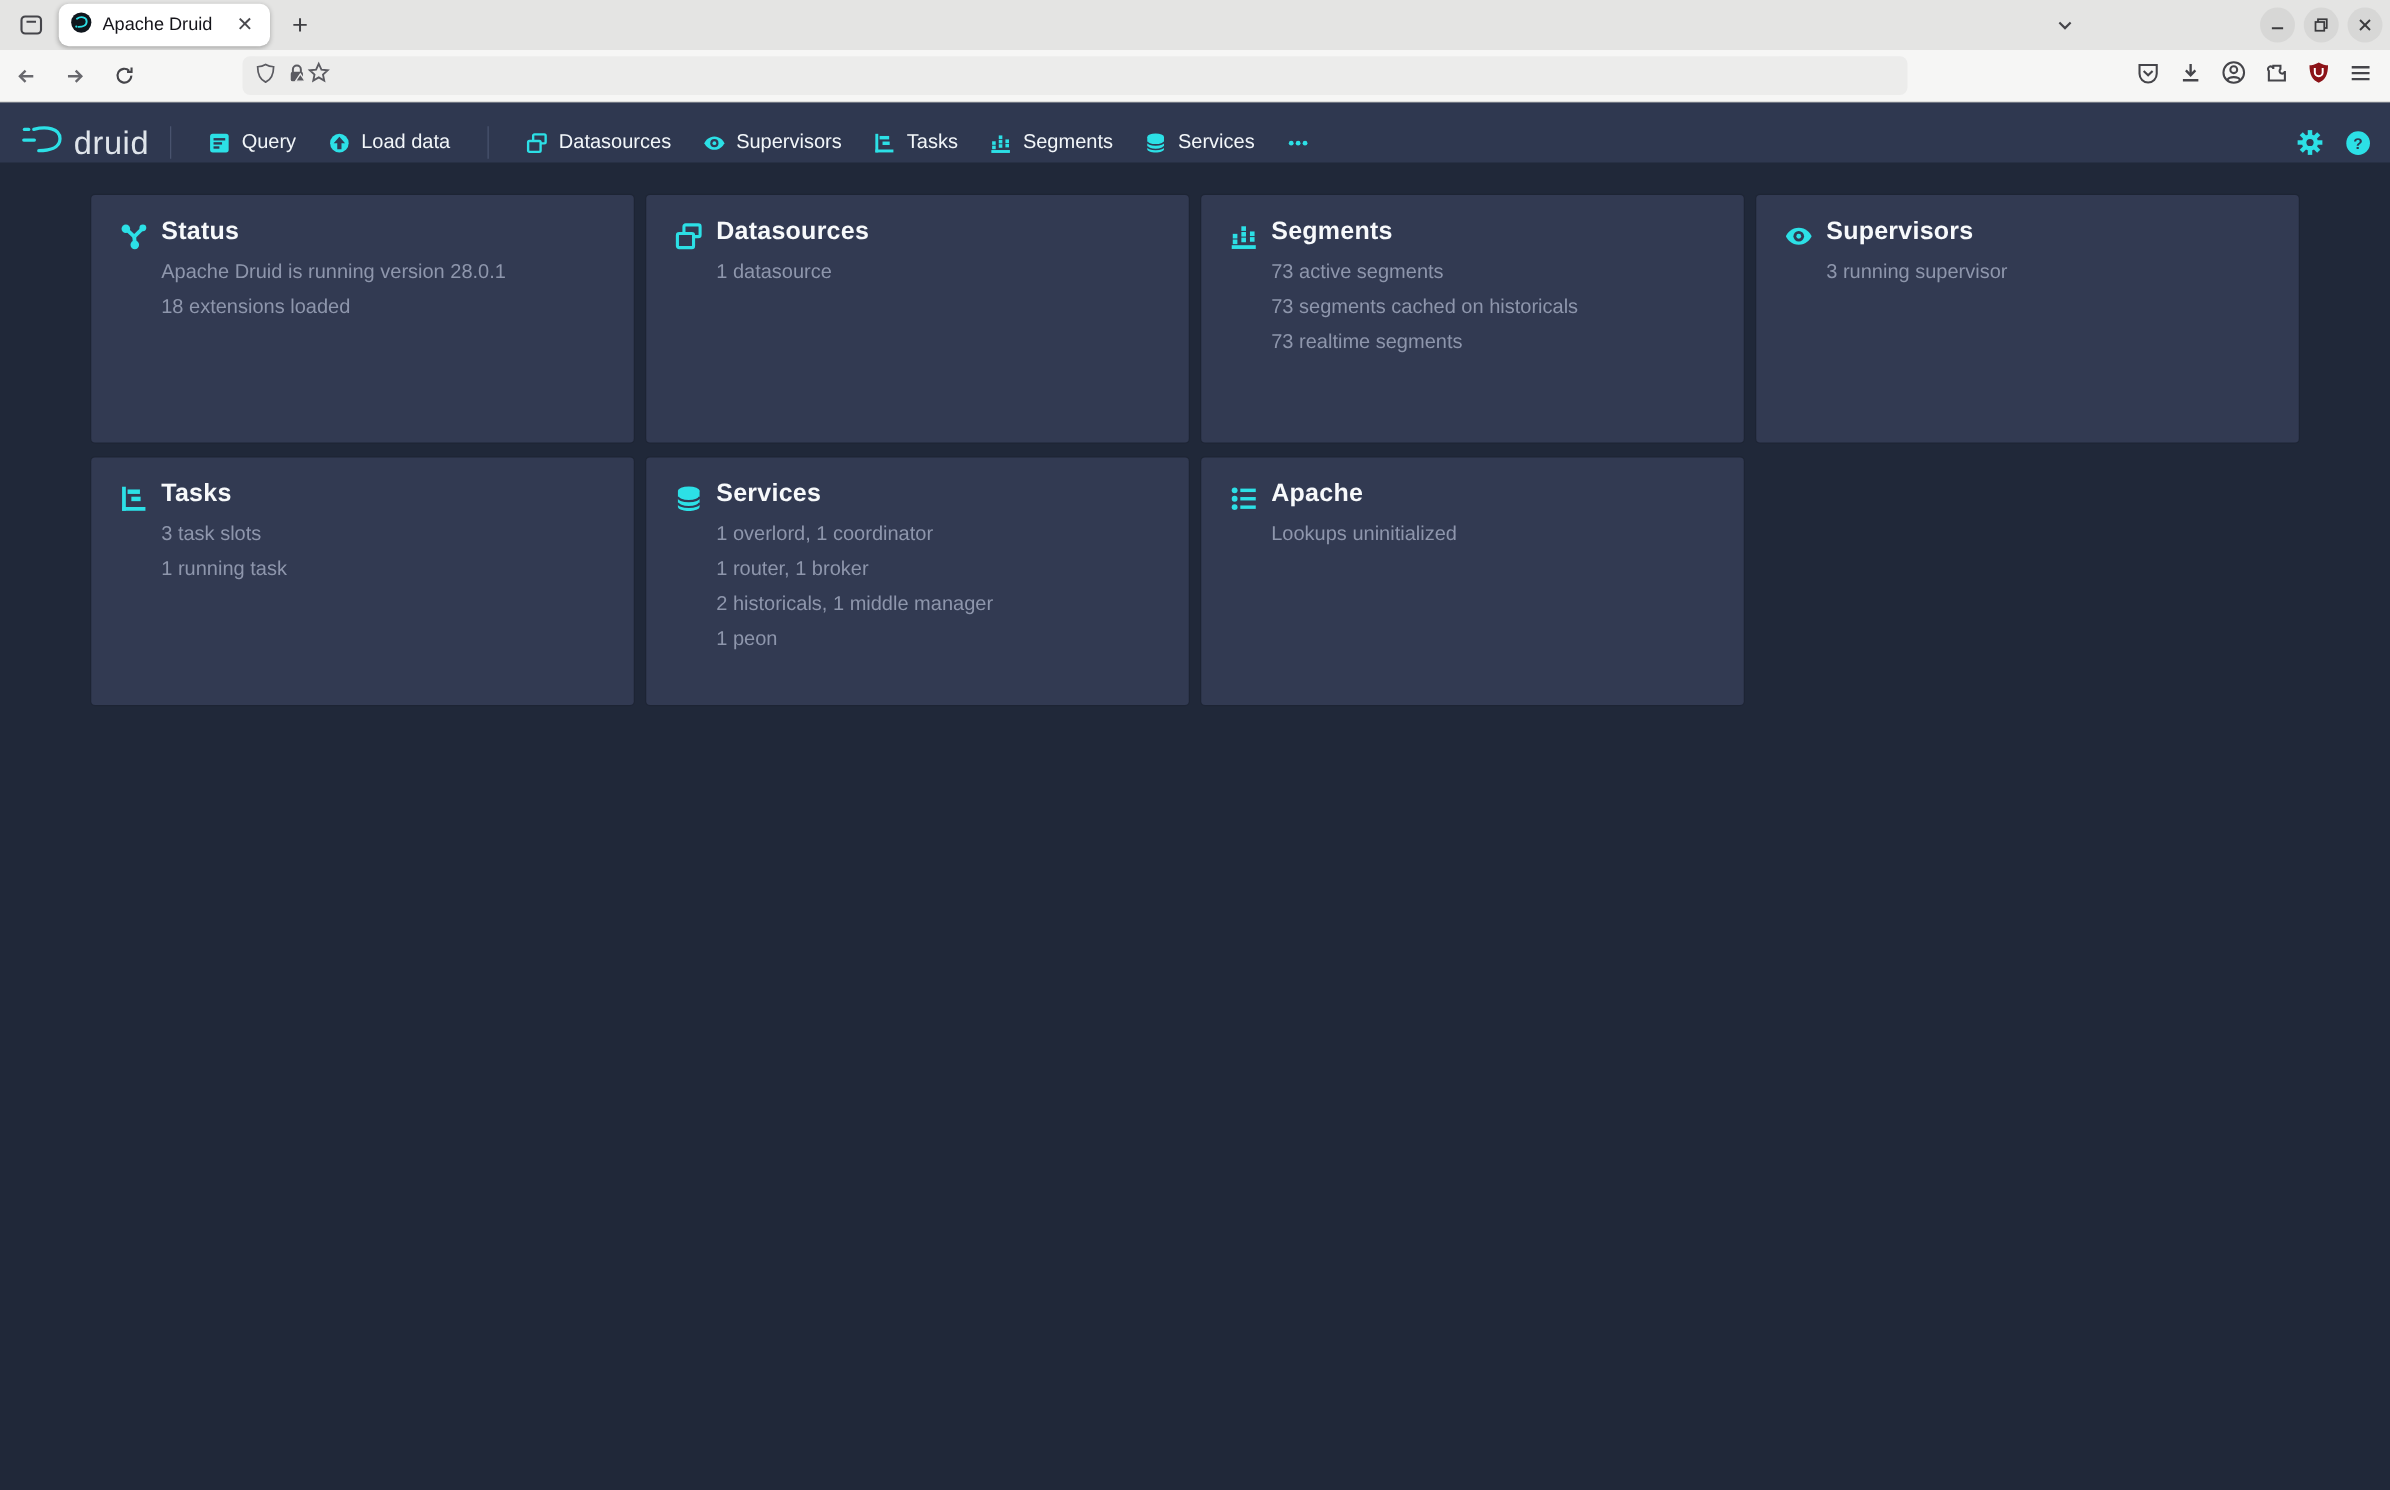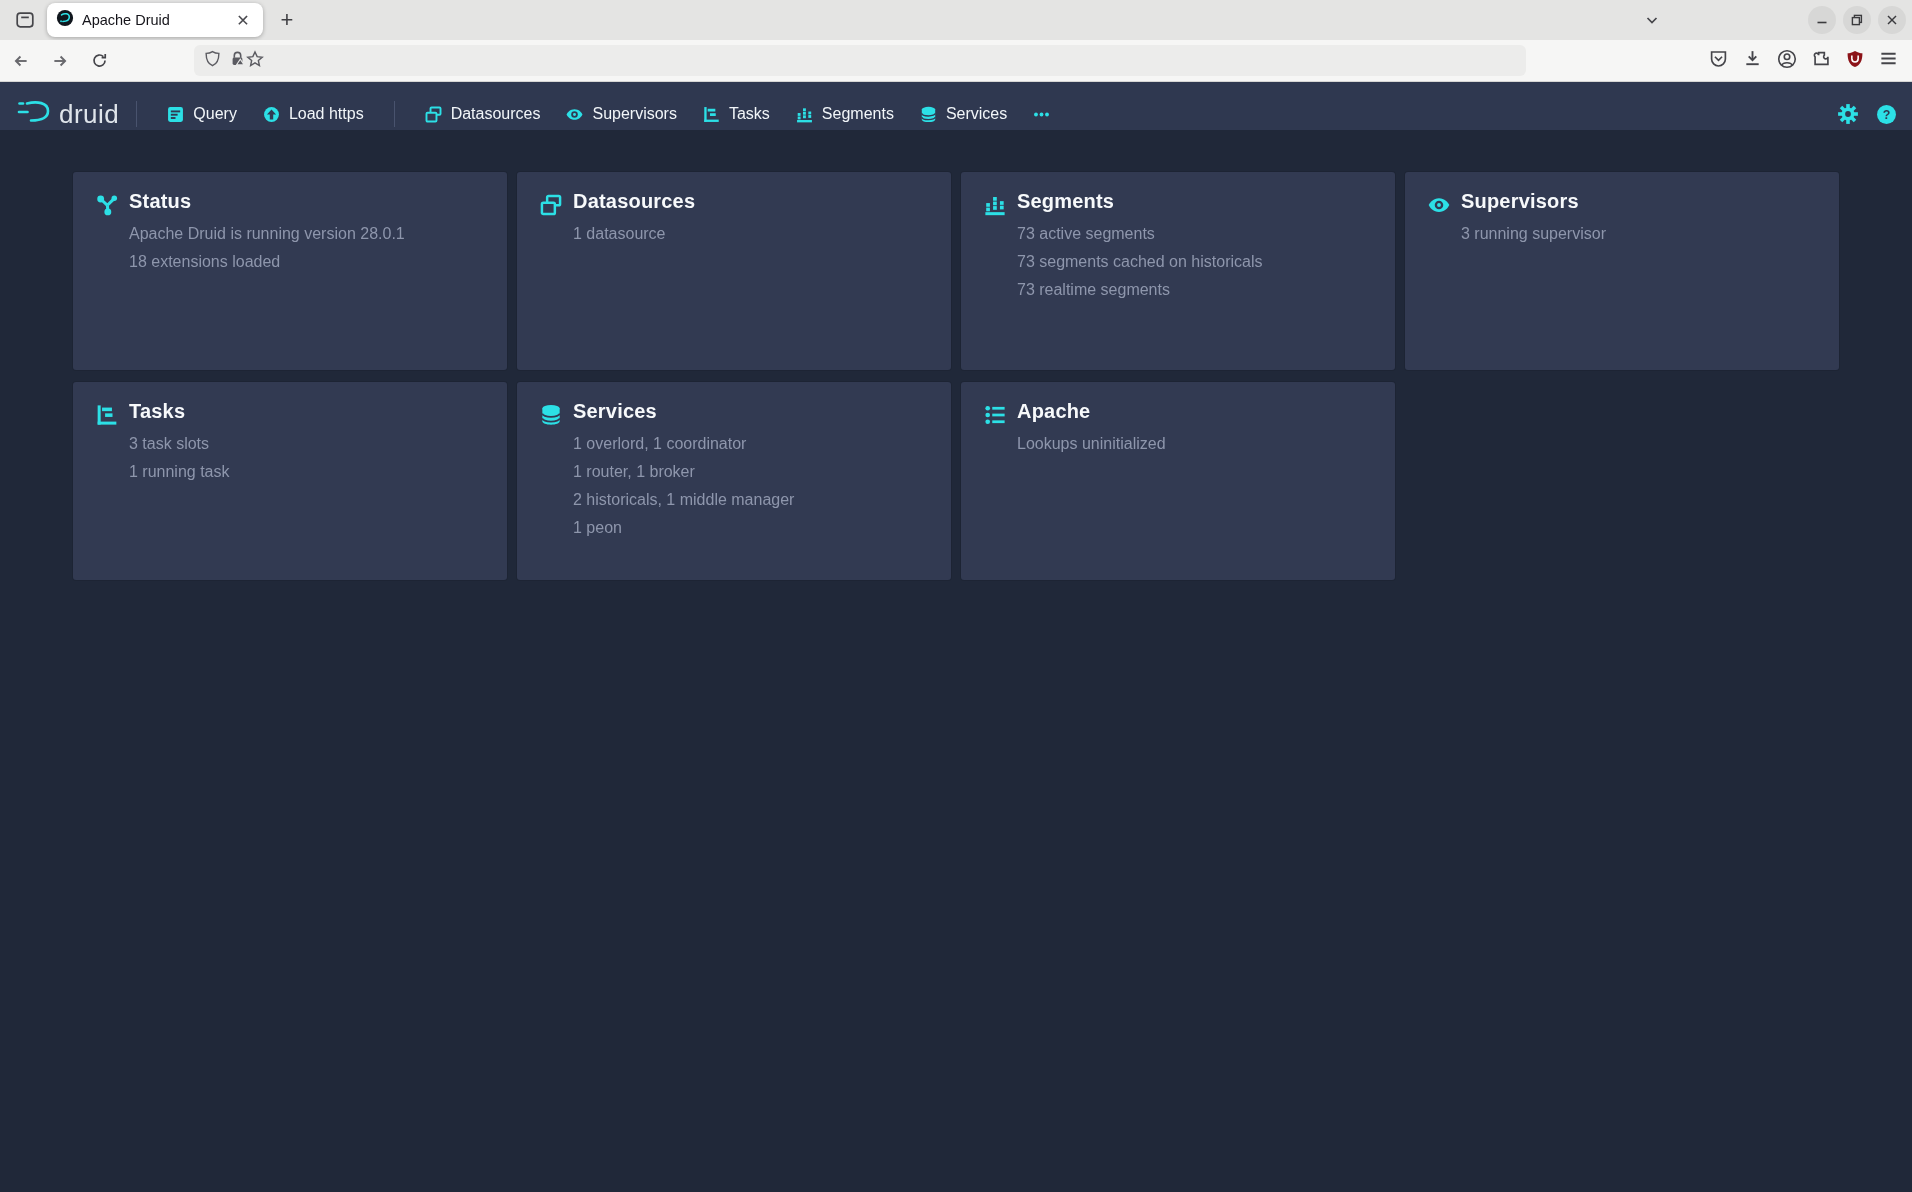--- a/index.html
+++ b/index.html
@@ -4,21 +4,21 @@
 <style>
   * { margin:0; padding:0; box-sizing:border-box; }
   html,body { width:1912px; height:1192px; overflow:hidden; }
   body { font-family:"Liberation Sans","DejaVu Sans",sans-serif; background:#202839; position:relative; }
 
   
   .tabbar { position:absolute; top:0; left:0; width:1912px; height:40px; background:#e4e4e3; display:flex; align-items:center; }
   .chrome-btn { width:32px; height:30px; display:flex; align-items:center; justify-content:center; border-radius:4px; }
   .chrome-btn svg { display:block; }
   .fxview { margin-left:9px; }
-  .tab { margin-left:6px; width:216px; height:34px; background:#ffffff; border-radius:8px; box-shadow:0 1px 4px rgba(0,0,0,.28); display:flex; align-items:center; padding:0 9px; }
+  .tab { margin-left:6px; width:169px; height:34px; background:#ffffff; border-radius:8px; box-shadow:0 1px 4px rgba(0,0,0,.28); display:flex; align-items:center; padding:0 9px; }
   .tab-title { flex:1; font-size:14.5px; color:#15141a; margin-left:8px; white-space:nowrap; overflow:hidden; }
   .tab-close { color:#4a4a4f; font-size:16px; width:22px; height:22px; display:flex; align-items:center; justify-content:center; border-radius:4px; }
   .newtab { margin-left:8px; color:#3f3f43; font-size:22px; width:32px; height:32px; display:flex; align-items:center; justify-content:center; }
   .tabbar-spacer { flex:1; }
   .winbtns { display:flex; gap:7px; margin-left:140px; margin-right:6px; }
   .winbtn { width:28px; height:28px; border-radius:50%; background:#d7d7d6; display:flex; align-items:center; justify-content:center; }
 
   .toolbar { position:absolute; top:40px; left:0; width:1912px; height:42px; background:#f6f6f5; border-bottom:1px solid #d6d6d4; display:flex; align-items:center; }
   .navbtns { display:flex; gap:7px; margin-left:5px; }
   .urlbar { margin-left:79px; width:1332px; height:31px; background:#ececeb; border-radius:6px; display:flex; align-items:center; padding:0 10px; }
@@ -33,21 +33,21 @@
   .brand-text { font-size:26px; color:#dfe4ea; margin-left:7px; letter-spacing:.5px; }
   .nav-sep { width:1px; height:26px; background:#49536e; margin:0 17px; flex:0 0 auto; }
   .nav-items { display:flex; align-items:center; height:100%;justify-content:center; }
   .nav-item { display:flex; align-items:center; gap:9px; padding:0 13px; height:100%; font-size:16px; cursor:pointer; }
   .nav-icon svg { width:17px; height:17px; display:block; }
   .nav-right { margin-left:auto; display:flex; align-items:center; gap:17px; padding-right:15px; }
   .nav-right svg { display:block; }
 
   
   .page { position:absolute; top:130px; left:0; width:1912px; height:1062px; background:#202839; }
-  .cards { position:absolute; left:73px; top:26px; display:grid; grid-template-columns:repeat(4,434px); grid-auto-rows:198px; gap:12px 10px;margin-top:16px; }
+  .cards { position:absolute; left:73px; top:26px; display:grid; grid-template-columns:repeat(4,434px); grid-auto-rows:198px; gap:12px 10px; }
   .card { background:#323a52; border-radius:3px; position:relative; cursor:pointer; box-shadow:0 0 0 1px rgba(0,0,0,.08); }
   .card-icon { position:absolute; left:23px; top:22px; }
   .card-icon svg { width:22px; height:22px; display:block; }
   .card-title { position:absolute; left:56px; top:18px; font-size:20px; font-weight:700; color:#f7f9fb; letter-spacing:.2px; }
   .card-lines { position:absolute; left:56px; top:48px; font-size:16px; line-height:28px; color:#8e96ac; }
 </style>
 </head>
 <body>
 
 <div class="tabbar">
@@ -200,21 +200,21 @@
         </span>
         <span>Query</span>
       </div>
       <div class="nav-item">
         <span class="nav-icon">
           <svg viewBox="0 0 16 16">
             <circle cx="8" cy="8" r="7" fill="#2ce0e6"></circle>
             <path d="M8 3.2 L12.3 8 H9.6 V12.6 H6.4 V8 H3.7 Z" fill="#303a53"></path>
           </svg>
         </span>
-        <span>Load https</span>
+        <span>Load data</span>
       </div>
       <div class="nav-sep"></div>
       <div class="nav-item">
         <span class="nav-icon">
           <svg viewBox="0 0 16 16" fill="none" stroke="#2ce0e6" stroke-width="1.8">
             <rect x="5.2" y="1.4" width="9.4" height="6.8" rx="1"></rect>
             <rect x="1.4" y="6.4" width="9.4" height="8.2" rx="1" fill="#303a53"></rect>
           </svg>
         </span>
         <span>Datasources</span>

